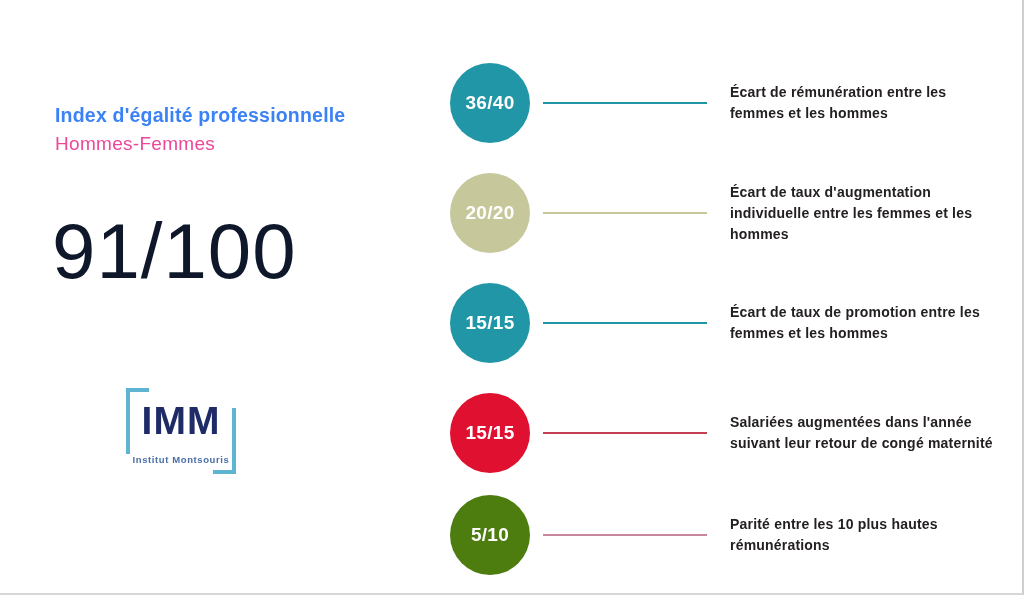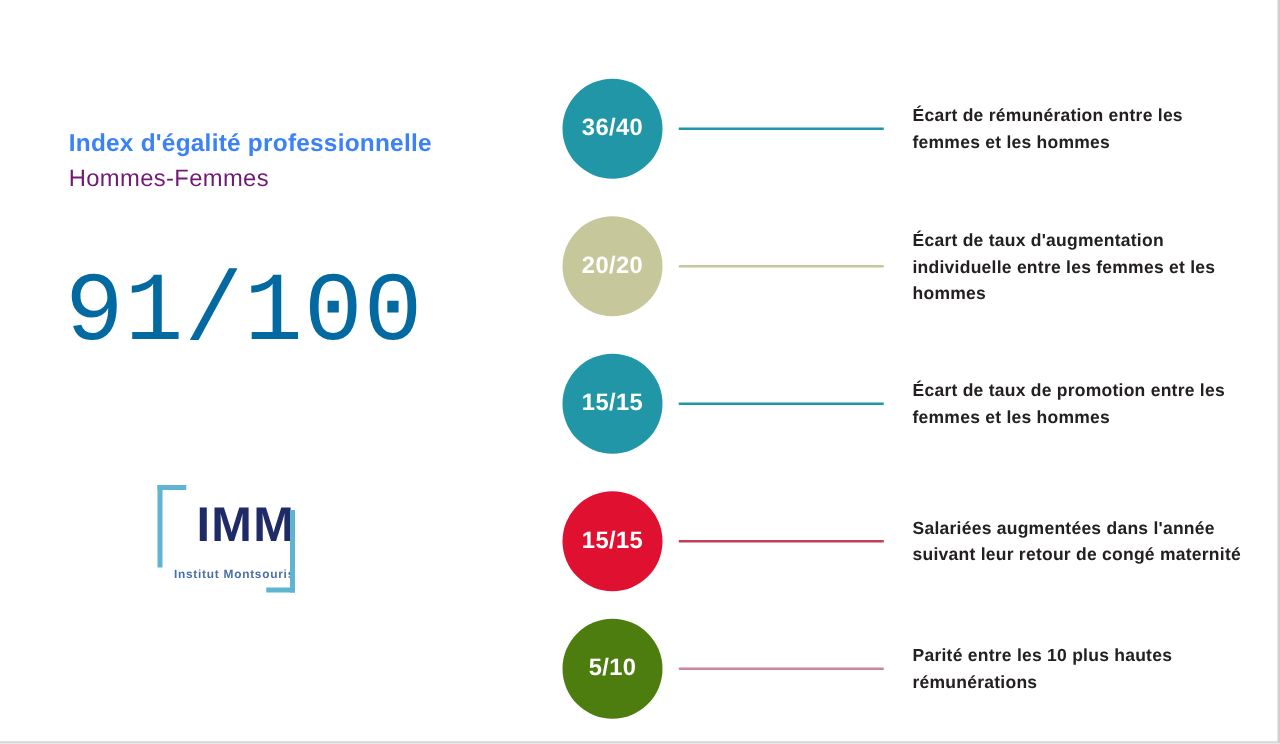--- a/index.html
+++ b/index.html
@@ -8,30 +8,30 @@
 
   .page{
     position:relative; width:1024px; height:595px; background:#ffffff;
     overflow:hidden;
     border-right:2px solid #cfcfcf; border-bottom:2px solid #d6d6d6;
   }
 
   
   .title-block{ position:absolute; left:55px; top:104px; }
   .title-block h1{ font-size:19.5px; font-weight:bold; color:#3b82f6; letter-spacing:.2px; }
-  .subtitle{ font-size:19px; font-weight:400; color:#701a75; margin-top:6px; letter-spacing:.3px; }
+  .subtitle{ font-size:19px; font-weight:400; color:#ec4899; margin-top:6px; letter-spacing:.3px; }
   .year{ font-size:17px; font-weight:bold; margin-top:11px; letter-spacing:.5px; }
 
   .overall-score{
     position:absolute; left:52px; top:212px;
     font-size:78px; font-weight:400; letter-spacing:1px; line-height:1;
   }
 
   
-  .logo{ position:absolute; left:126px; top:388px; width:110px; height:86px; text-align:right; }
+  .logo{ position:absolute; left:126px; top:388px; width:110px; height:86px; text-align:center; }
   .bracket{ position:absolute; display:block; }
   .bracket-tl{ left:0; top:0; width:23px; height:66px; border-left:4px solid; border-top:4px solid; }
   .bracket-br{ right:0; bottom:0; width:23px; height:66px; border-right:4px solid; border-bottom:4px solid; }
   .logo-acronym{ margin-top:13px; font-size:39px; font-weight:bold; letter-spacing:1px; line-height:1; }
   .logo-name{ margin-top:14px; font-size:9.5px; font-weight:700; letter-spacing:.6px; }
 
   
   .row{ position:absolute; left:450px; height:80px; display:flex; align-items:center; }
   .row-0{ top:63px; } .row-1{ top:173px; } .row-2{ top:283px; } .row-3{ top:393px; } .row-4{ top:495px; }
 
@@ -50,21 +50,21 @@
 </head>
 <body>
 
 <div class="page">
 
   <header class="title-block">
     <h1>Index d'égalité professionnelle</h1>
     <div class="subtitle">Hommes-Femmes</div>
   </header>
 
-  <div class="overall-score" style="color: #0369a1; font-family: Liberation Mono, monospace;">91/100</div>
+  <div class="overall-score" style="color: #0f172a;">91/100</div>
 
   <div class="logo">
     <span class="bracket bracket-tl" style="border-color: rgb(95, 180, 210);"></span>
     <span class="bracket bracket-br" style="border-color: rgb(95, 180, 210);"></span>
     <div class="logo-acronym" style="color: rgb(30, 43, 102);">IMM</div>
     <div class="logo-name" style="color: rgb(74, 111, 168);">Institut Montsouris</div>
   </div>
 
   <section>
 

